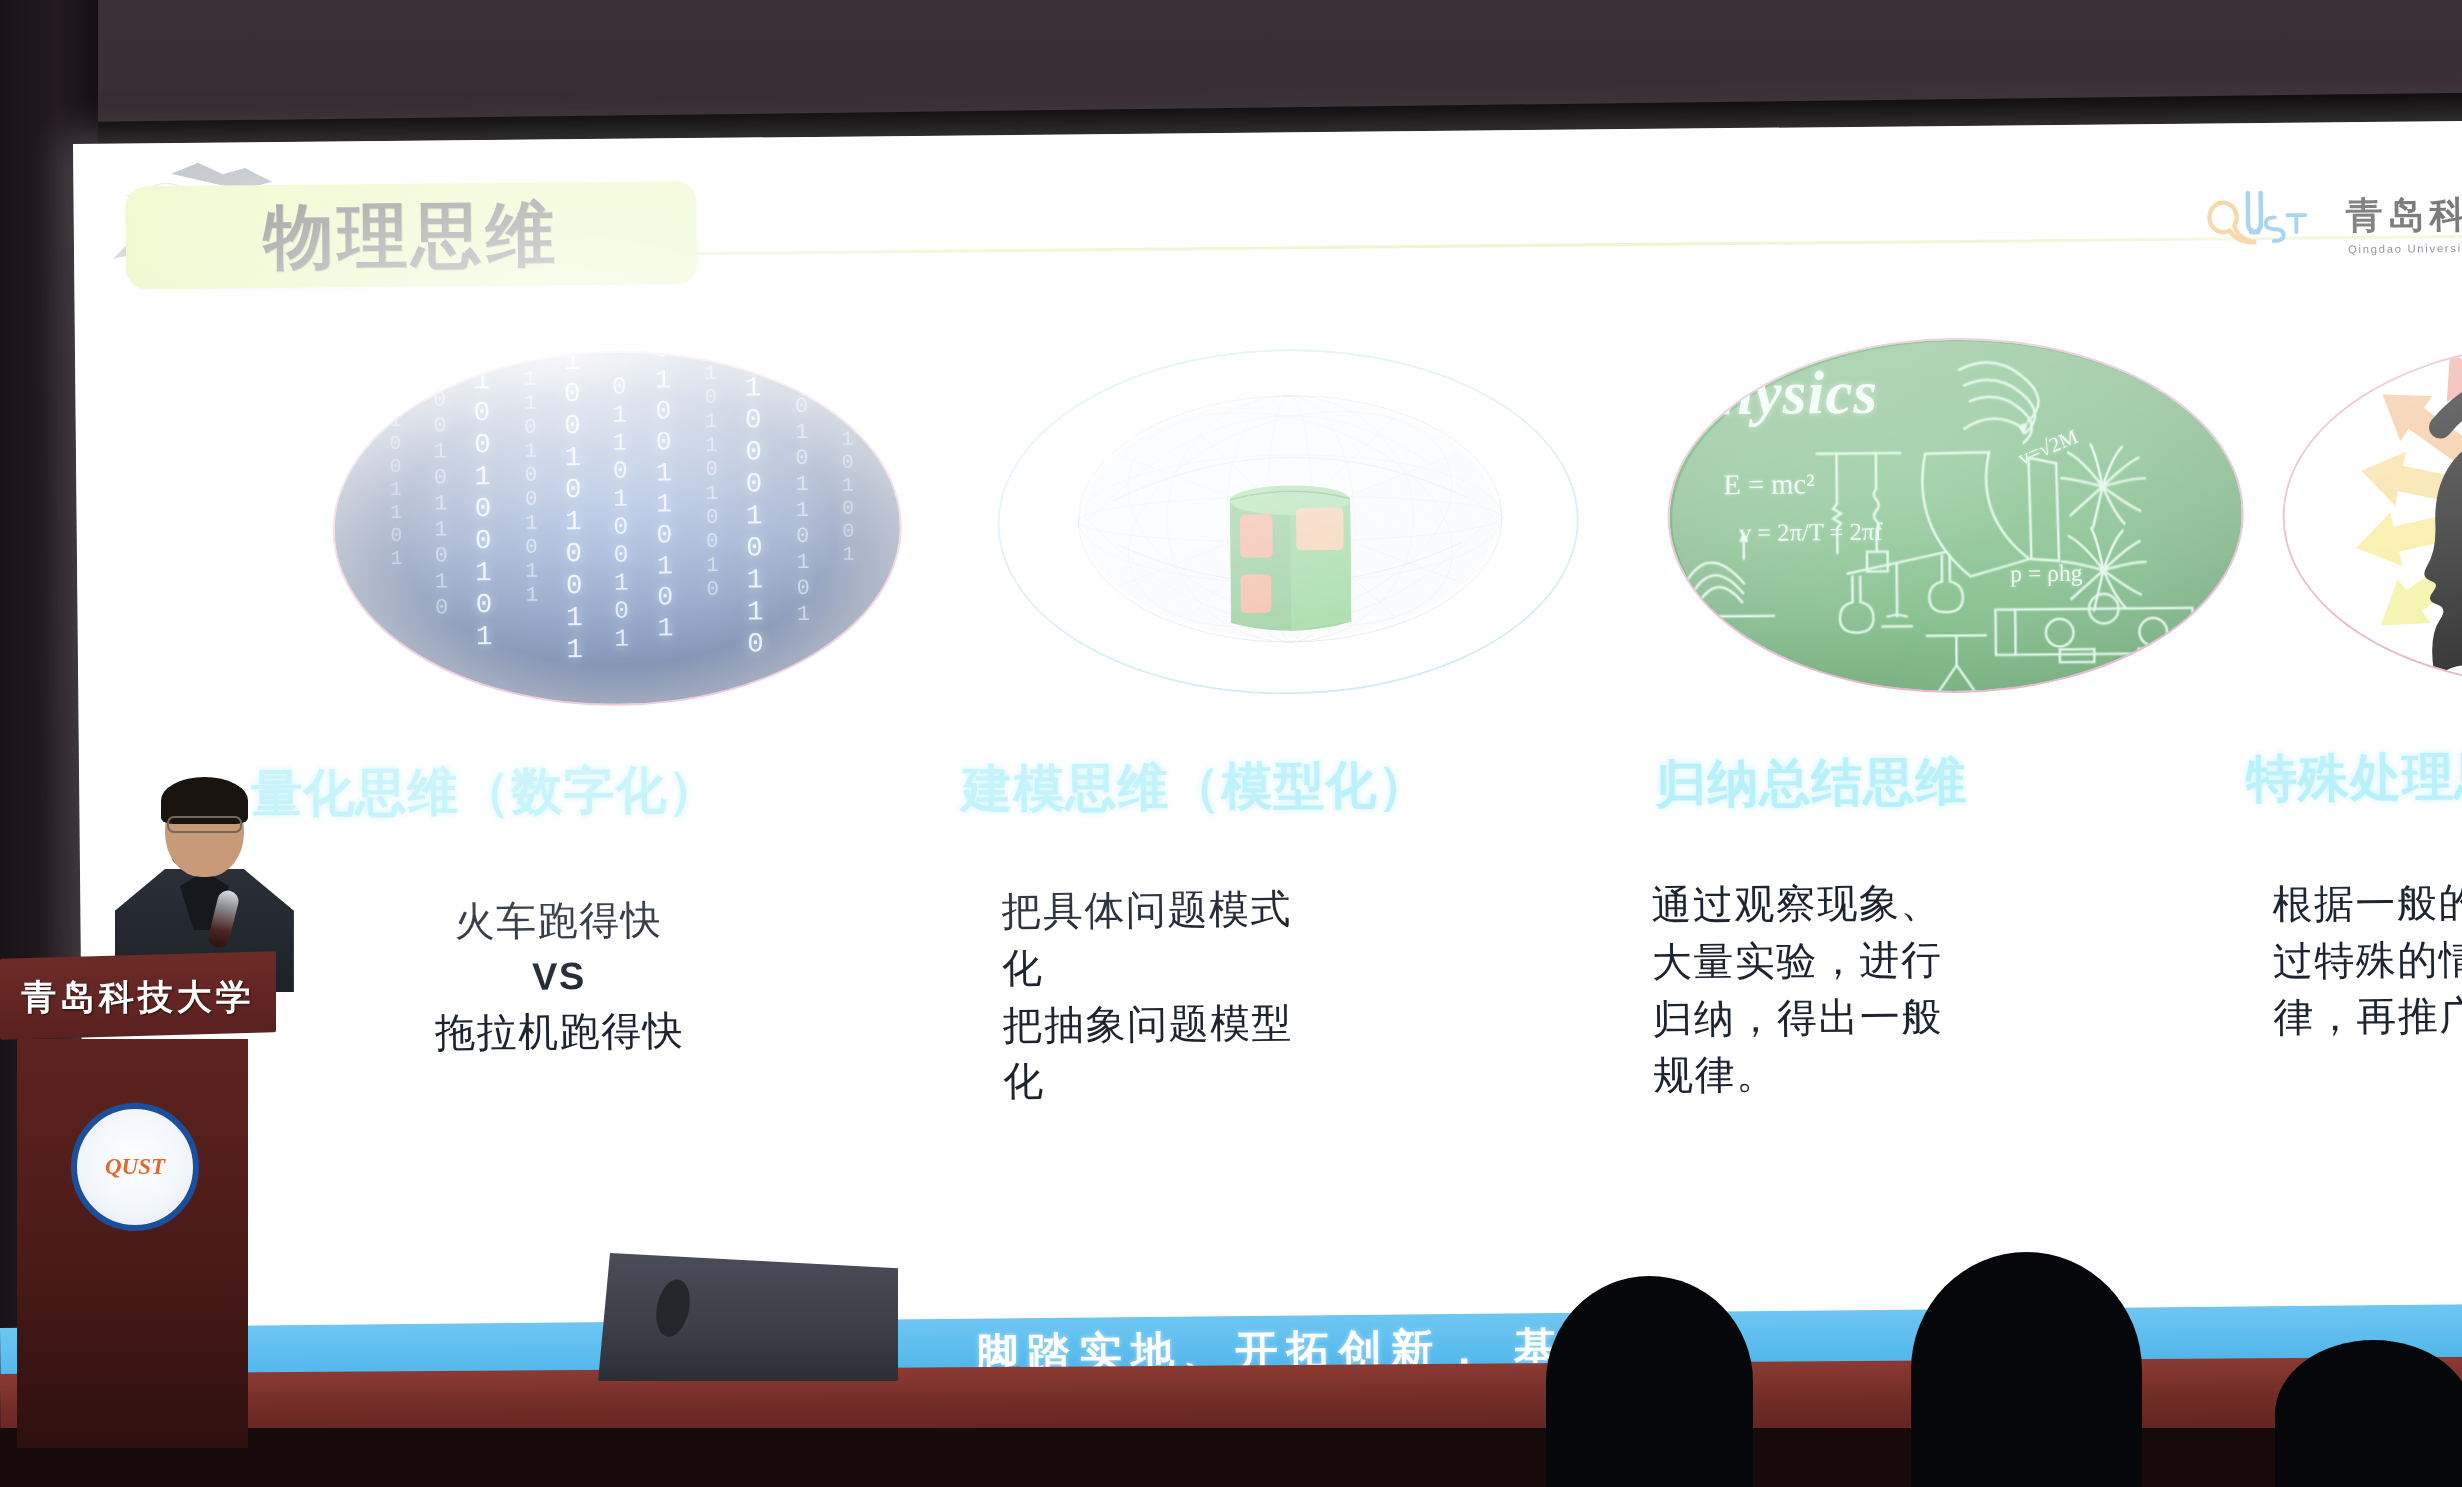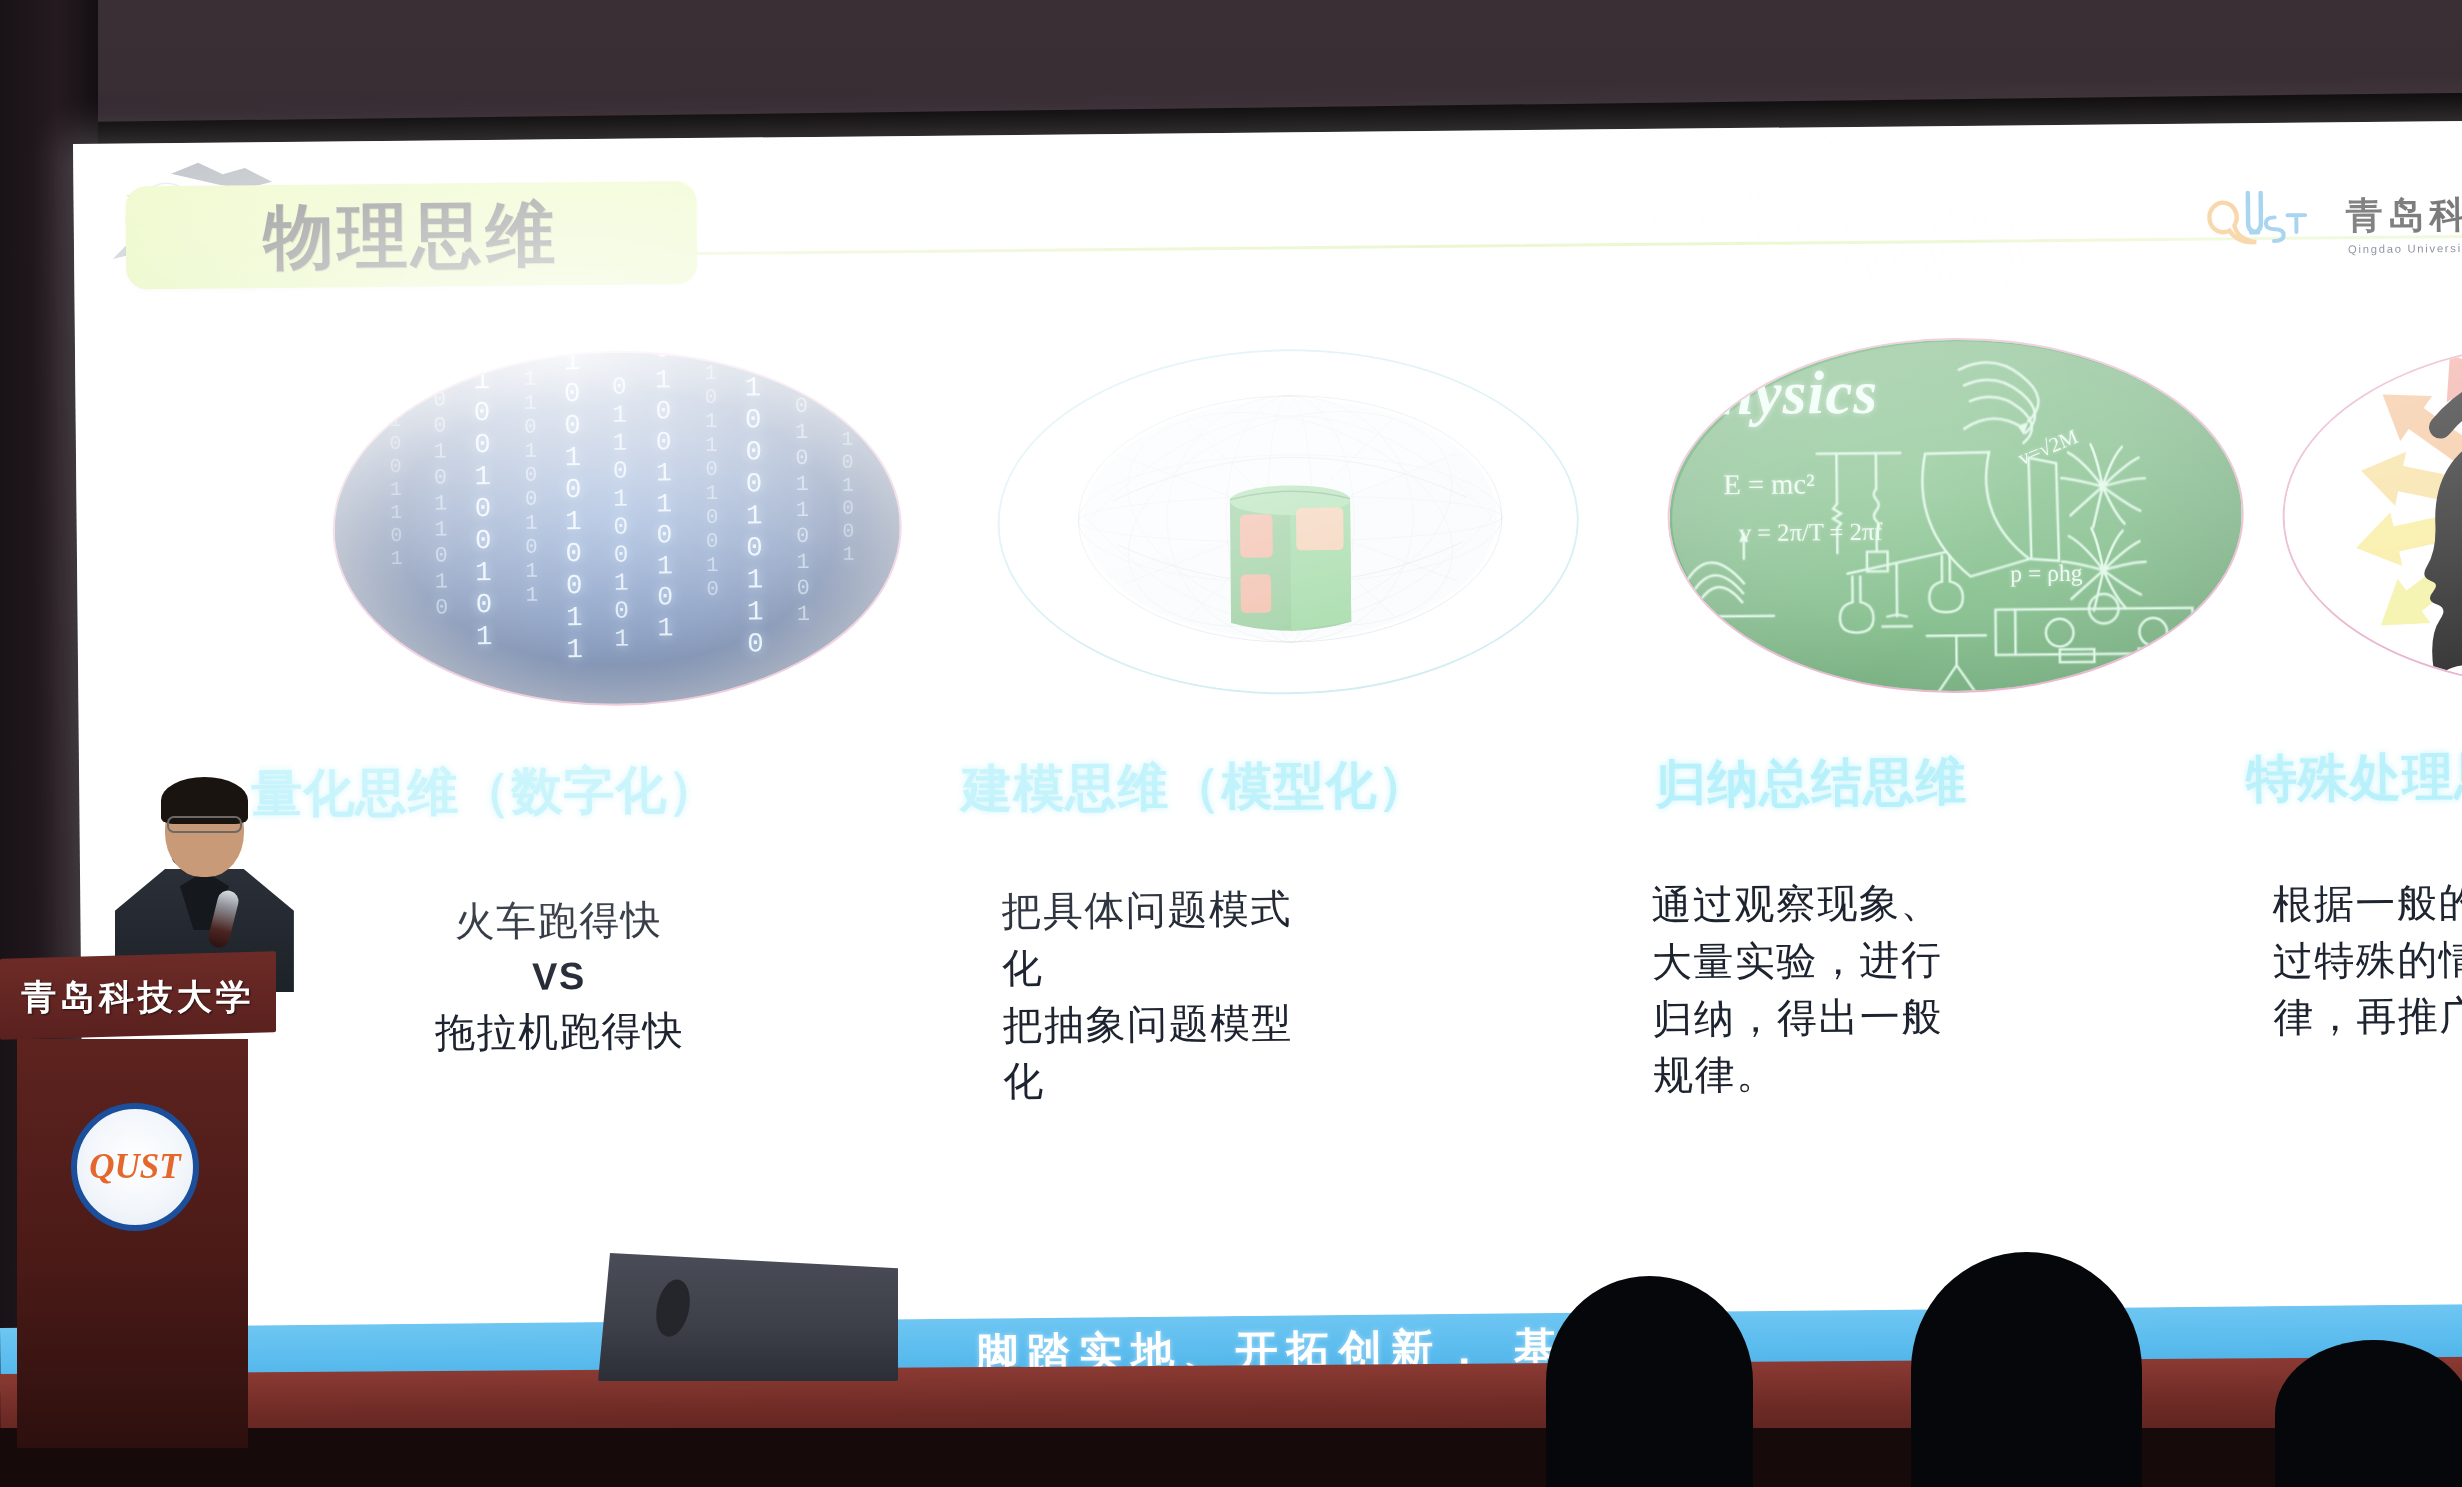--- a/index.html
+++ b/index.html
@@ -138,21 +138,21 @@
       background:linear-gradient(180deg,#6d2b27 0%,#5a211f 100%); transform:skewY(-1.6deg);
       border-radius:2px; }
   .podium-label{ position:absolute; left:4.9px; top:18.7px; width:266px; text-align:center;
       color:#fff; font-size:35px; font-weight:700; letter-spacing:3.9px;
       font-family:"Liberation Serif", serif; text-shadow:1px 1px 2px rgba(0,0,0,.6); }
   .podium-body{ position:absolute; left:17px; top:84px; width:231px; height:409px;
       background:linear-gradient(180deg,#5d231f 0%,#4a1a17 55%,#2d100e 100%); }
   .podium-seal{ position:absolute; left:71px; top:148px; width:128px; height:128px;
       border-radius:50%; background:radial-gradient(circle at 50% 45%,#ffffff 0%,#f2f6fb 58%,#dfe9f4 100%);
       border:6.9px solid #1b4f9c; display:flex; align-items:center; justify-content:center; }
-  .seal-txt{ color:#e4672b; font-size:35px; font-weight:700; font-style:italic;
+  .seal-txt{ color:#e4672b; font-size:23px; font-weight:700; font-style:italic;
       font-family:"Liberation Serif", serif; }
 
   .speaker{ position:absolute; left:106px; top:781px; width:192px; height:207px; }
   .sp-head{ position:absolute; left:59px; top:0; width:79px; height:96px;
       background:#c89a78; border-radius:50% 50% 46% 46%; }
   .sp-hair{ position:absolute; left:55px; top:-3.9px; width:87px; height:47px;
       background:#1a1410; border-radius:50% 50% 14% 14%; }
   .sp-glass{ position:absolute; left:61px; top:35px; width:75px; height:16.7px;
       border:2.5px solid #6d6a66; border-radius:6.9px; }
   .sp-body{ position:absolute; left:8.9px; top:88px; width:179px; height:123px;

